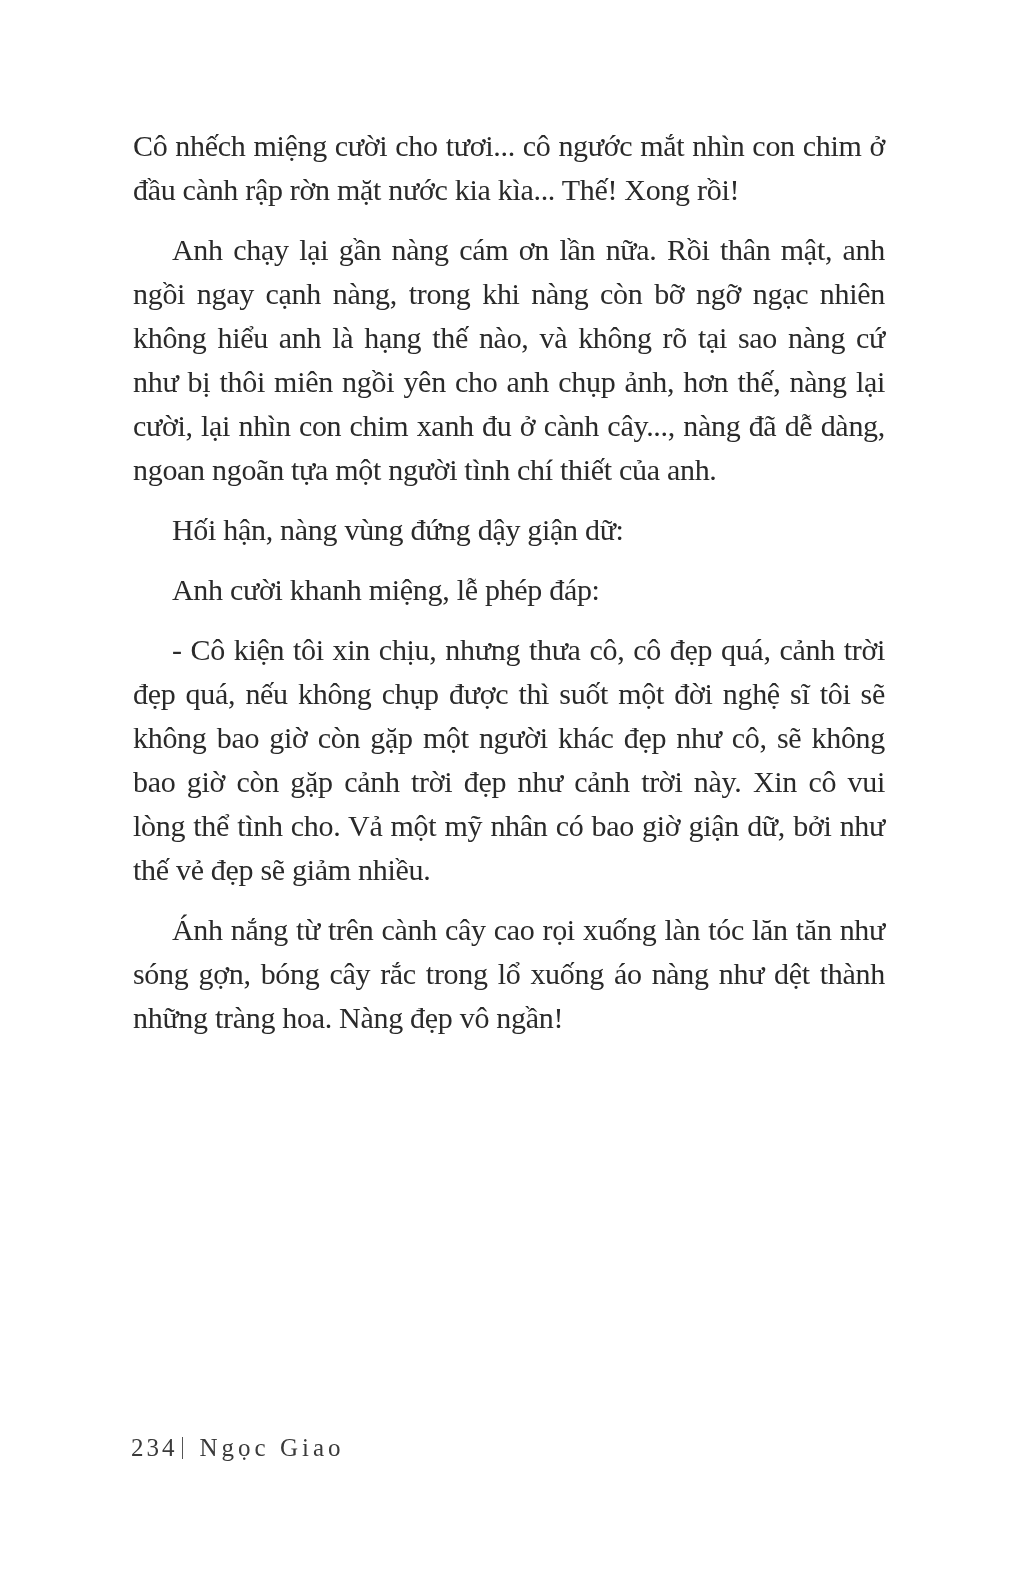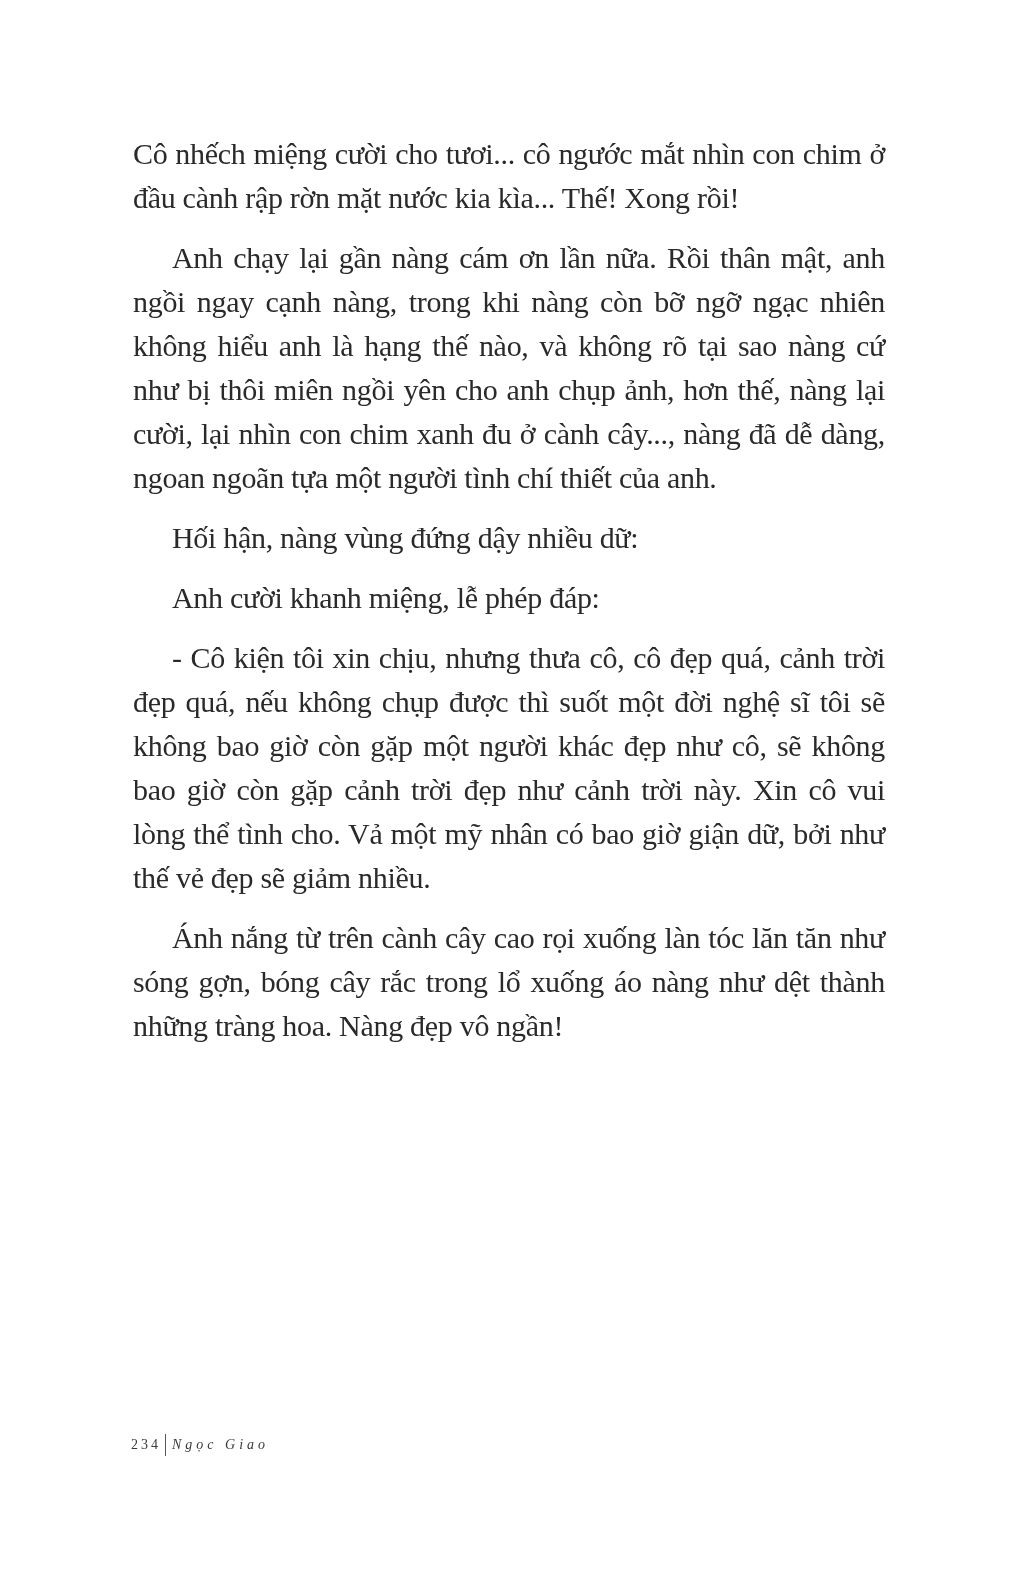--- a/index.html
+++ b/index.html
@@ -18,60 +18,60 @@
       left: 133px;
       top: 124px;
       width: 752px;
       font-family: "Liberation Serif", "DejaVu Serif", serif;
       font-size: 30px;
       line-height: 44px;
       color: #2a2a2a;
       letter-spacing: -0.3px;
     }
     .para {
-      margin: 8px 0 16px 0;
+      margin: 0 0 16px 0;
       text-align: justify;
       text-align-last: left;
     }
     .para.indent {
       text-indent: 39px;
     }
     .para.first {
       text-indent: 0;
     }
     .footer {
       position: absolute;
       left: 131px;
       top: 1434px;
       font-family: "Liberation Serif", "DejaVu Serif", serif;
-      font-size: 14px;
+      font-size: 25px;
       color: #3a3a3a;
       letter-spacing: 3px;
       display: flex;
       align-items: center;
     }
     .footer .sep {
       display: inline-block;
       width: 1px;
       height: 22px;
       background: #555;
       margin: 0 6px 0 4px;
     }
     .footer .author {
-      font-style: italic;
       letter-spacing: 4px;
+      margin-left: 11px;
     }
   </style>
 </head>
 <body>
 
 <div class="page">
   <p class="para first">Cô nhếch miệng cười cho tươi... cô ngước mắt nhìn con chim ở đầu cành rập rờn mặt nước kia kìa... Thế! Xong rồi!</p>
   <p class="para indent">Anh chạy lại gần nàng cám ơn lần nữa. Rồi thân mật, anh ngồi ngay cạnh nàng, trong khi nàng còn bỡ ngỡ ngạc nhiên không hiểu anh là hạng thế nào, và không rõ tại sao nàng cứ như bị thôi miên ngồi yên cho anh chụp ảnh, hơn thế, nàng lại cười, lại nhìn con chim xanh đu ở cành cây..., nàng đã dễ dàng, ngoan ngoãn tựa một người tình chí thiết của anh.</p>
-  <p class="para indent">Hối hận, nàng vùng đứng dậy nhiều dữ:</p>
+  <p class="para indent">Hối hận, nàng vùng đứng dậy giận dữ:</p>
   <p class="para indent">Anh cười khanh miệng, lễ phép đáp:</p>
   <p class="para indent">- Cô kiện tôi xin chịu, nhưng thưa cô, cô đẹp quá, cảnh trời đẹp quá, nếu không chụp được thì suốt một đời nghệ sĩ tôi sẽ không bao giờ còn gặp một người khác đẹp như cô, sẽ không bao giờ còn gặp cảnh trời đẹp như cảnh trời này. Xin cô vui lòng thể tình cho. Vả một mỹ nhân có bao giờ giận dữ, bởi như thế vẻ đẹp sẽ giảm nhiều.</p>
   <p class="para indent">Ánh nắng từ trên cành cây cao rọi xuống làn tóc lăn tăn như sóng gợn, bóng cây rắc trong lổ xuống áo nàng như dệt thành những tràng hoa. Nàng đẹp vô ngần!</p>
 </div>
 
 <div class="footer">
   <span>234</span>
   <span class="sep"></span>
   <span class="author">Ngọc Giao</span>
 </div>

